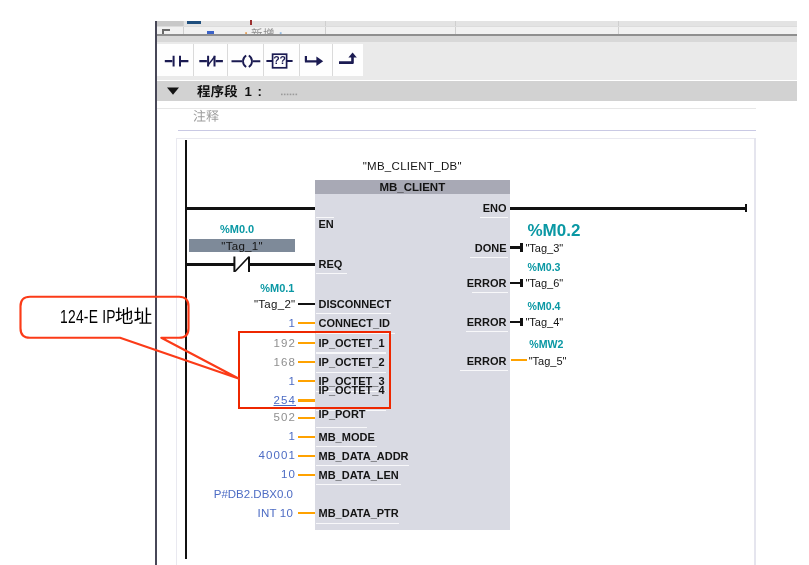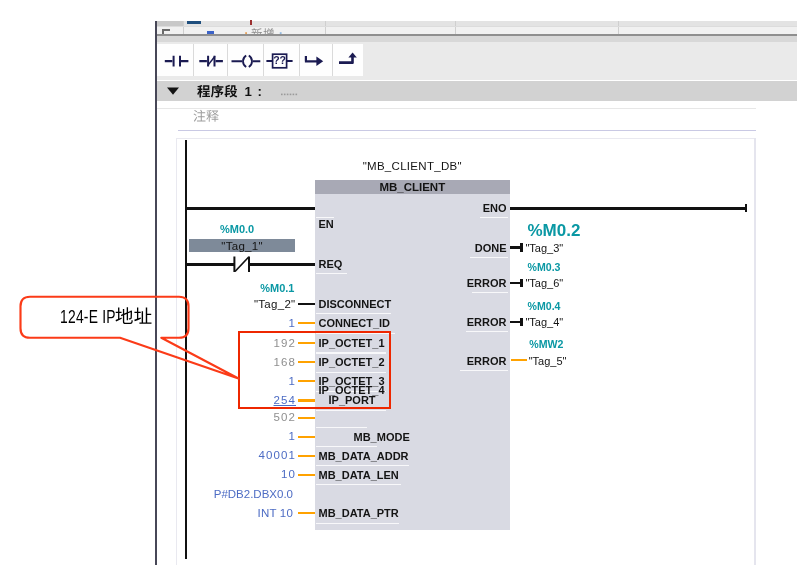--- a/index.html
+++ b/index.html
@@ -61,23 +61,23 @@
 <div class="lbl" style="left:318.5px;top:316.4px;">CONNECT_ID</div>
 <div class="ul" style="left:316.2px;top:332.59999999999997px;width:79px;"></div>
 <div class="lbl" style="left:318.5px;top:336.2px;">IP_OCTET_1</div>
 <div class="ul" style="left:316.2px;top:352.4px;width:70px;"></div>
 <div class="lbl" style="left:318.5px;top:355.3px;">IP_OCTET_2</div>
 <div class="ul" style="left:316.2px;top:371.5px;width:70px;"></div>
 <div class="lbl" style="left:318.5px;top:374.4px;">IP_OCTET_3</div>
 <div class="ul" style="left:316.2px;top:390.59999999999997px;width:70px;"></div>
 <div class="lbl" style="left:318.5px;top:383px;text-align:right;">IP_OCTET_4</div>
 <div class="ul" style="left:316.2px;top:409.7px;width:70px;"></div>
-<div class="lbl" style="left:318.5px;top:393px;margin-left:10px;">IP_PORT</div>
+<div class="lbl" style="left:318.5px;top:407px;">IP_PORT</div>
 <div class="ul" style="left:316.2px;top:426.8px;width:51px;"></div>
-<div class="lbl" style="left:318.5px;top:429.6px;margin-left:35px;">MB_MODE</div>
+<div class="lbl" style="left:318.5px;top:429.6px;">MB_MODE</div>
 <div class="ul" style="left:316.2px;top:445.8px;width:61px;"></div>
 <div class="lbl" style="left:318.5px;top:448.8px;">MB_DATA_ADDR</div>
 <div class="ul" style="left:316.2px;top:465.0px;width:93px;"></div>
 <div class="lbl" style="left:318.5px;top:468px;">MB_DATA_LEN</div>
 <div class="ul" style="left:316.2px;top:484.2px;width:85px;"></div>
 <div class="lbl" style="left:318.5px;top:506.4px;">MB_DATA_PTR</div>
 <div class="ul" style="left:316.2px;top:522.6px;width:83px;"></div>
 <div class="lbl" style="left:406.5px;top:201px;width:100px;text-align:right;">ENO</div>
 <div class="ul" style="left:480.4px;top:217.2px;width:28px;"></div>
 <div class="lbl" style="left:406.5px;top:240.5px;width:100px;text-align:right;">DONE</div>

